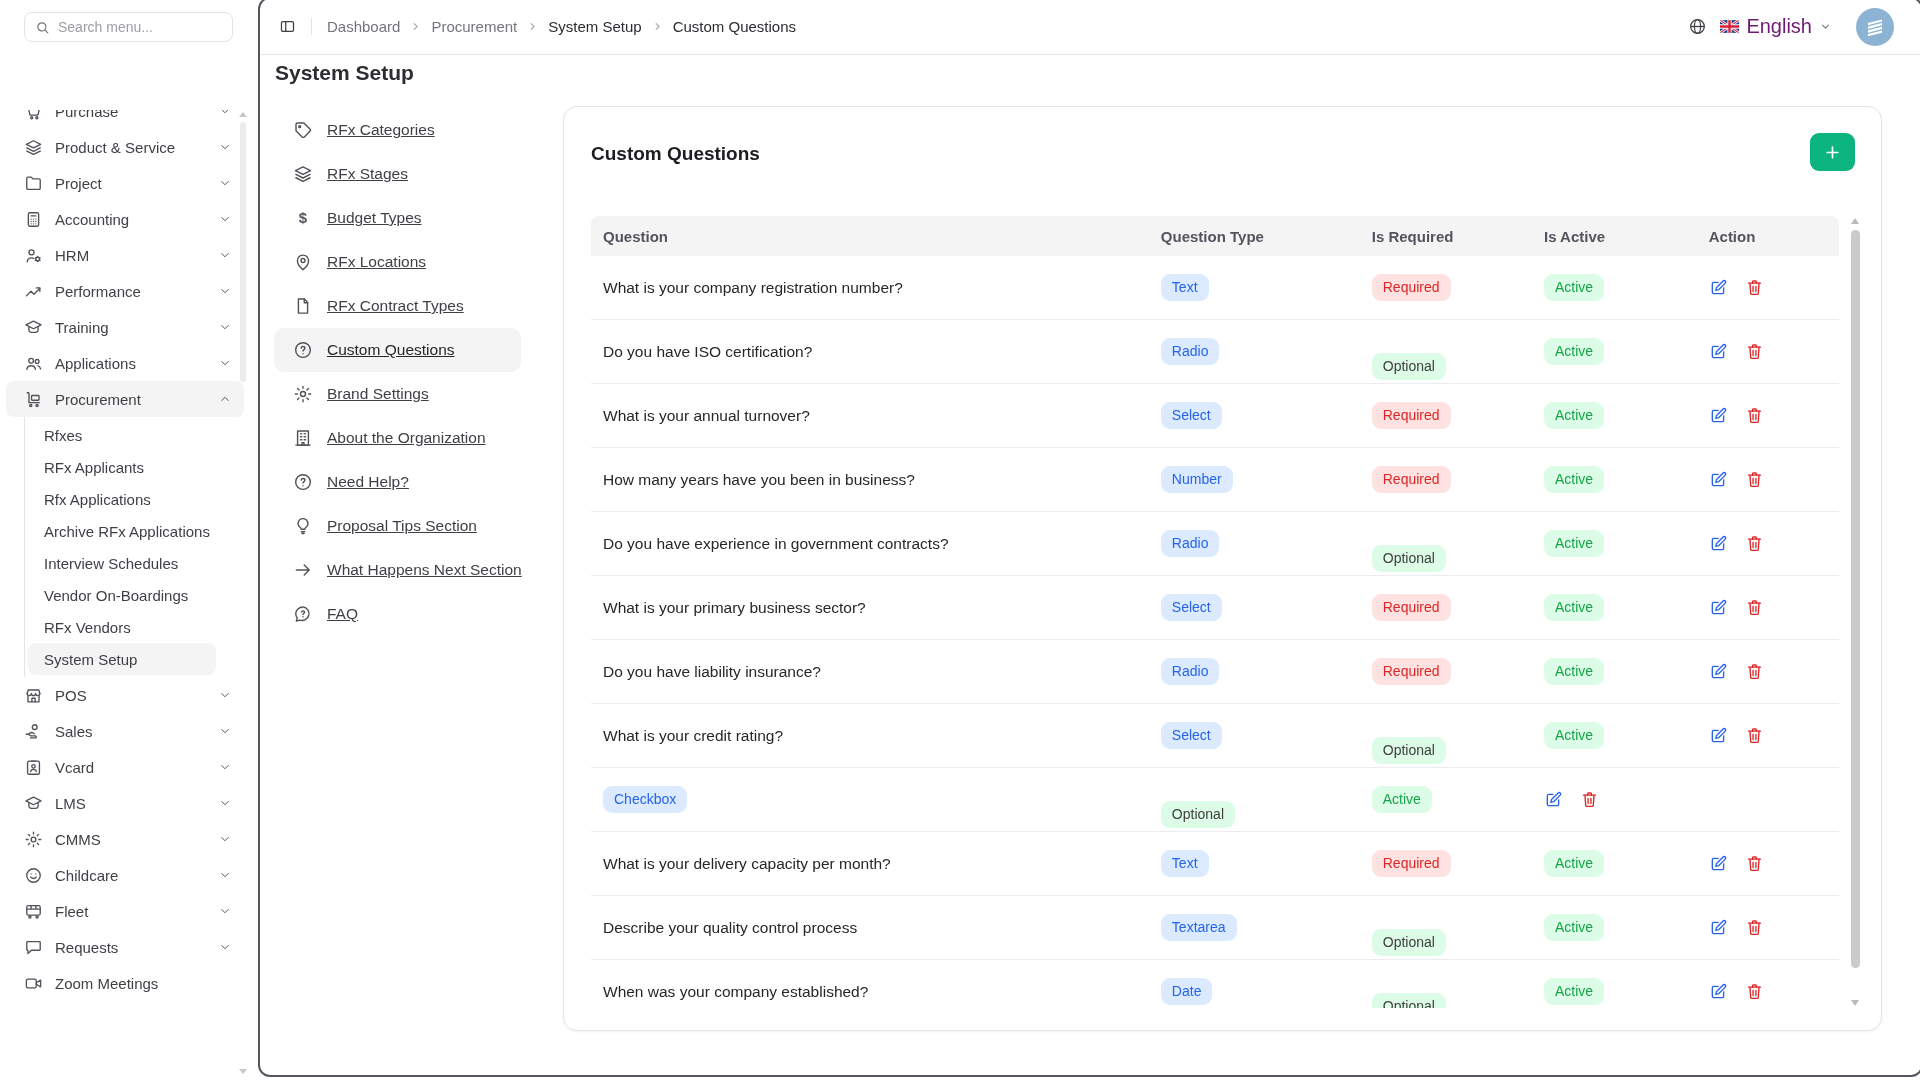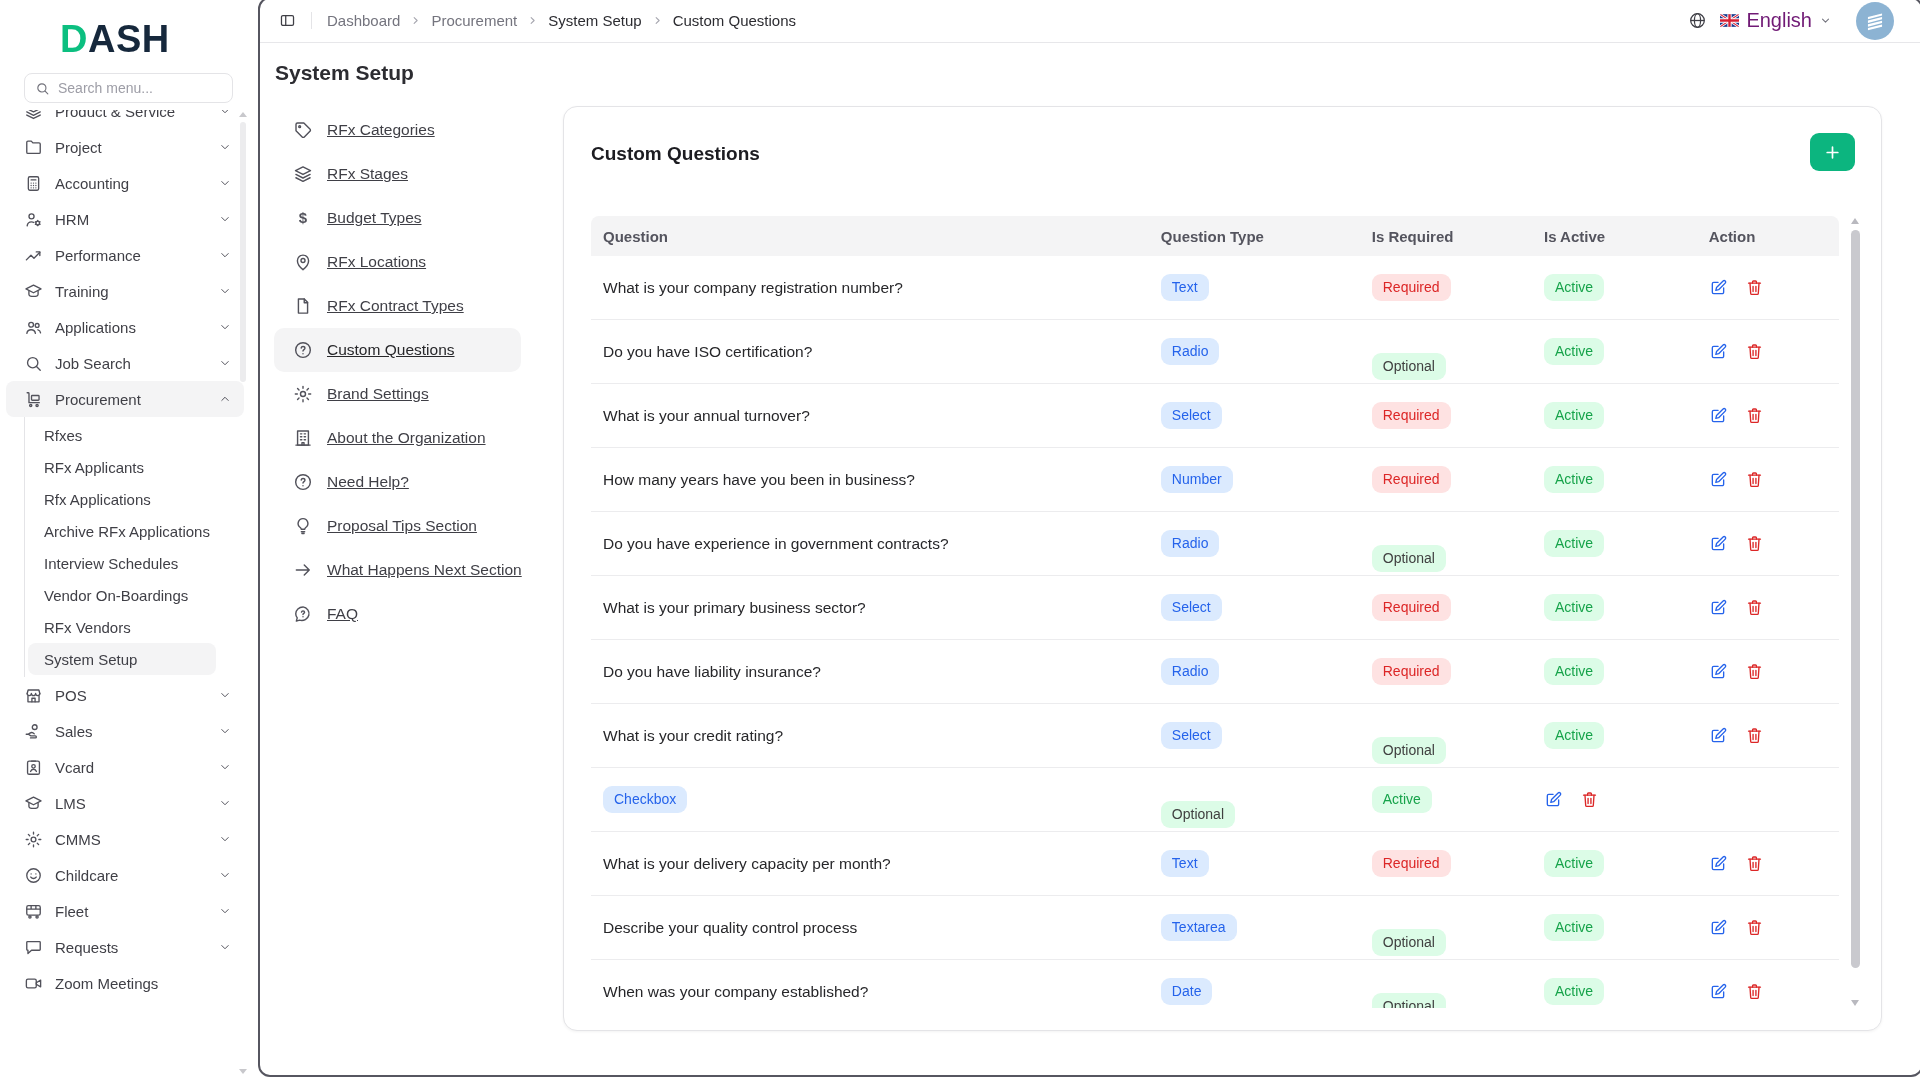--- a/index.html
+++ b/index.html
@@ -39,21 +39,21 @@
   .sb-scroll .arr { position:absolute; left:0; width:0; height:0; border-left:4px solid transparent;
     border-right:4px solid transparent; }
   .sb-scroll .arr.up { top:0; border-bottom:5px solid #c8c8cc; }
   .sb-scroll .arr.down { bottom:0; border-top:5px solid #c8c8cc; }
   .sb-scroll .thumb { position:absolute; top:10px; left:1px; width:6px; height:260px; border-radius:3px; background:#ececee; }
 
   
   .main { position:absolute; left:258px; top:-3px; right:-3px; bottom:3px; background:#fff;
     border:2px solid #565660; border-radius:12px; overflow:hidden; }
 
-  .topbar { height:44px; display:flex; align-items:center; padding:0 27px 0 19px; border-bottom:1px solid #e7e7ea; }
+  .topbar { height:56px; display:flex; align-items:center; padding:0 27px 0 19px; border-bottom:1px solid #e7e7ea; }
   .panel-toggle { width:17px; height:17px; color:#3f3f46; cursor:pointer; }
   .topbar .divider { width:1px; height:17px; background:#e4e4e7; margin:0 15px; }
   .breadcrumb { display:flex; align-items:center; gap:9px; font-size:15px; }
   .crumb { color:#74747e; cursor:pointer; }
   .crumb.strong { color:#2c2c31; font-weight:500; }
   .bc-sep { width:13px; height:13px; color:#a6a6af; }
   .topbar .spacer { flex:1; }
   .globe { width:19px; height:19px; color:#3f3f46; margin-right:13px; cursor:pointer; }
   .lang { display:flex; align-items:center; gap:7px; cursor:pointer; }
   .flag { width:19px; height:13px; border-radius:1.5px; overflow:hidden; }
@@ -104,35 +104,49 @@
   .t-scroll .arr.up { top:2px; border-bottom:6px solid #b9b9bf; }
   .t-scroll .arr.down { bottom:2px; border-top:6px solid #b9b9bf; }
   .t-scroll .thumb { position:absolute; top:14px; left:1px; width:9px; bottom:40px; border-radius:5px; background:#c9c9ce; }
 </style>
 </head>
 <body>
 
 <div class="viewport">
 
   <aside class="sidebar">
-    <div class="logo"><span class="d" style="color: rgb(12, 191, 128);">D</span><span class="rest" style="color: rgb(22, 40, 60);">ASH</span></div>
     <div class="search-box">
       <span class="ic">
           <svg viewBox="0 0 24 24" fill="none" stroke="currentColor" stroke-width="1.8" stroke-linecap="round">
             <circle cx="11" cy="11" r="6.5"></circle>
             <path d="M15.8 15.8 20.5 20.5"></path>
           </svg>
         </span>
       <input type="text" placeholder="Search menu..." style="">
     </div>
     <nav class="nav">
       <div class="nav-list">
           <div class="nav-item ">
     <span class="ic">
               <svg viewBox="0 0 24 24" fill="none" stroke="currentColor" stroke-width="1.7" stroke-linecap="round" stroke-linejoin="round">
+                <path d="M3 4h2l2.2 11.2a1.6 1.6 0 001.6 1.3h7.6a1.6 1.6 0 001.6-1.3L19.5 8H6"></path>
+                <circle cx="9.7" cy="19.8" r="1.3"></circle>
+                <circle cx="16.2" cy="19.8" r="1.3"></circle>
+              </svg>
+            </span>
+    <span class="lbl">Purchase</span>
+    <span class="chev ic">
+              <svg viewBox="0 0 24 24" fill="none" stroke="currentColor" stroke-width="1.7" stroke-linecap="round" stroke-linejoin="round">
+                <path d="M6.5 9.5 12 15l5.5-5.5"></path>
+              </svg>
+            </span>
+  </div>
+          <div class="nav-item ">
+    <span class="ic">
+              <svg viewBox="0 0 24 24" fill="none" stroke="currentColor" stroke-width="1.7" stroke-linecap="round" stroke-linejoin="round">
                 <path d="M12 3.5 3 8l9 4.5L21 8z"></path>
                 <path d="M3.5 12.5 12 16.8l8.5-4.3"></path>
                 <path d="M3.5 16.5 12 20.8l8.5-4.3"></path>
               </svg>
             </span>
     <span class="lbl">Product &amp; Service</span>
     <span class="chev ic">
               <svg viewBox="0 0 24 24" fill="none" stroke="currentColor" stroke-width="1.7" stroke-linecap="round" stroke-linejoin="round">
                 <path d="M6.5 9.5 12 15l5.5-5.5"></path>
               </svg>
@@ -213,34 +227,20 @@
           <div class="nav-item ">
     <span class="ic">
               <svg viewBox="0 0 24 24" fill="none" stroke="currentColor" stroke-width="1.7" stroke-linecap="round" stroke-linejoin="round">
                 <circle cx="9" cy="8.6" r="3"></circle>
                 <path d="M3.6 19.4c.5-3 2.6-4.6 5.4-4.6s4.9 1.6 5.4 4.6"></path>
                 <circle cx="16.6" cy="9.4" r="2.4"></circle>
                 <path d="M17.6 14.9c1.9.5 3 1.8 3.3 3.9"></path>
               </svg>
             </span>
     <span class="lbl">Applications</span>
-    <span class="chev ic">
-              <svg viewBox="0 0 24 24" fill="none" stroke="currentColor" stroke-width="1.7" stroke-linecap="round" stroke-linejoin="round">
-                <path d="M6.5 9.5 12 15l5.5-5.5"></path>
-              </svg>
-            </span>
-  </div>
-          <div class="nav-item ">
-    <span class="ic">
-              <svg viewBox="0 0 24 24" fill="none" stroke="currentColor" stroke-width="1.7" stroke-linecap="round" stroke-linejoin="round">
-                <circle cx="11" cy="11" r="6.5"></circle>
-                <path d="M15.8 15.8 20.5 20.5"></path>
-              </svg>
-            </span>
-    <span class="lbl">Job Search</span>
     <span class="chev ic">
               <svg viewBox="0 0 24 24" fill="none" stroke="currentColor" stroke-width="1.7" stroke-linecap="round" stroke-linejoin="round">
                 <path d="M6.5 9.5 12 15l5.5-5.5"></path>
               </svg>
             </span>
   </div>
           <div class="nav-item active">
     <span class="ic">
               <svg viewBox="0 0 24 24" fill="none" stroke="currentColor" stroke-width="1.7" stroke-linecap="round" stroke-linejoin="round">
                 <path d="M4 3.5h1.3a1 1 0 011 1V16h13"></path>

